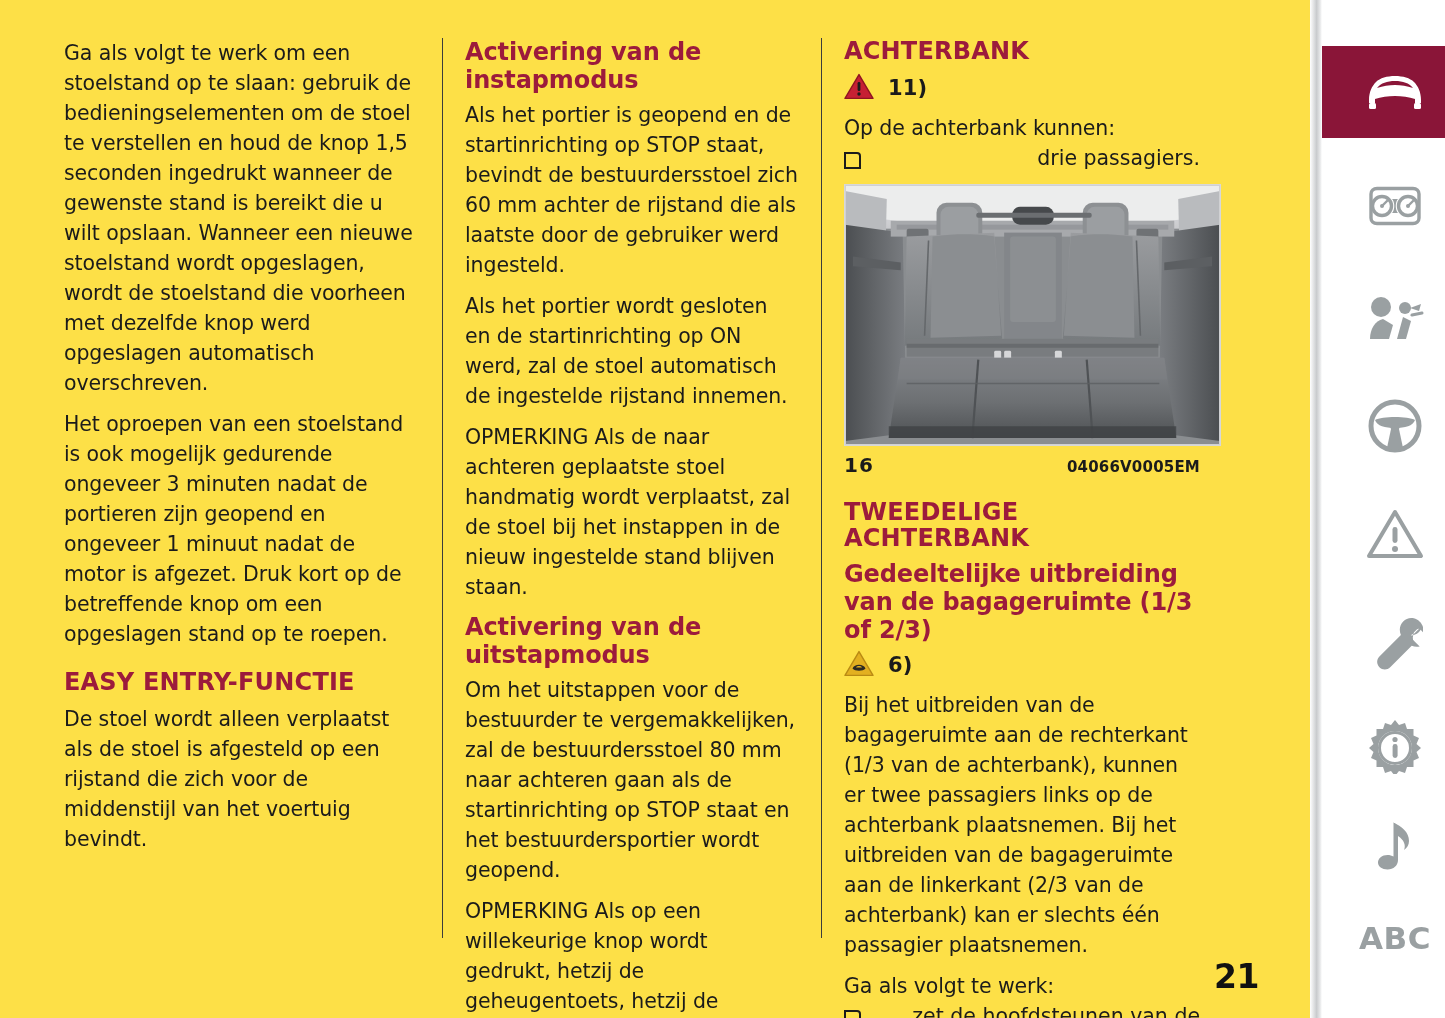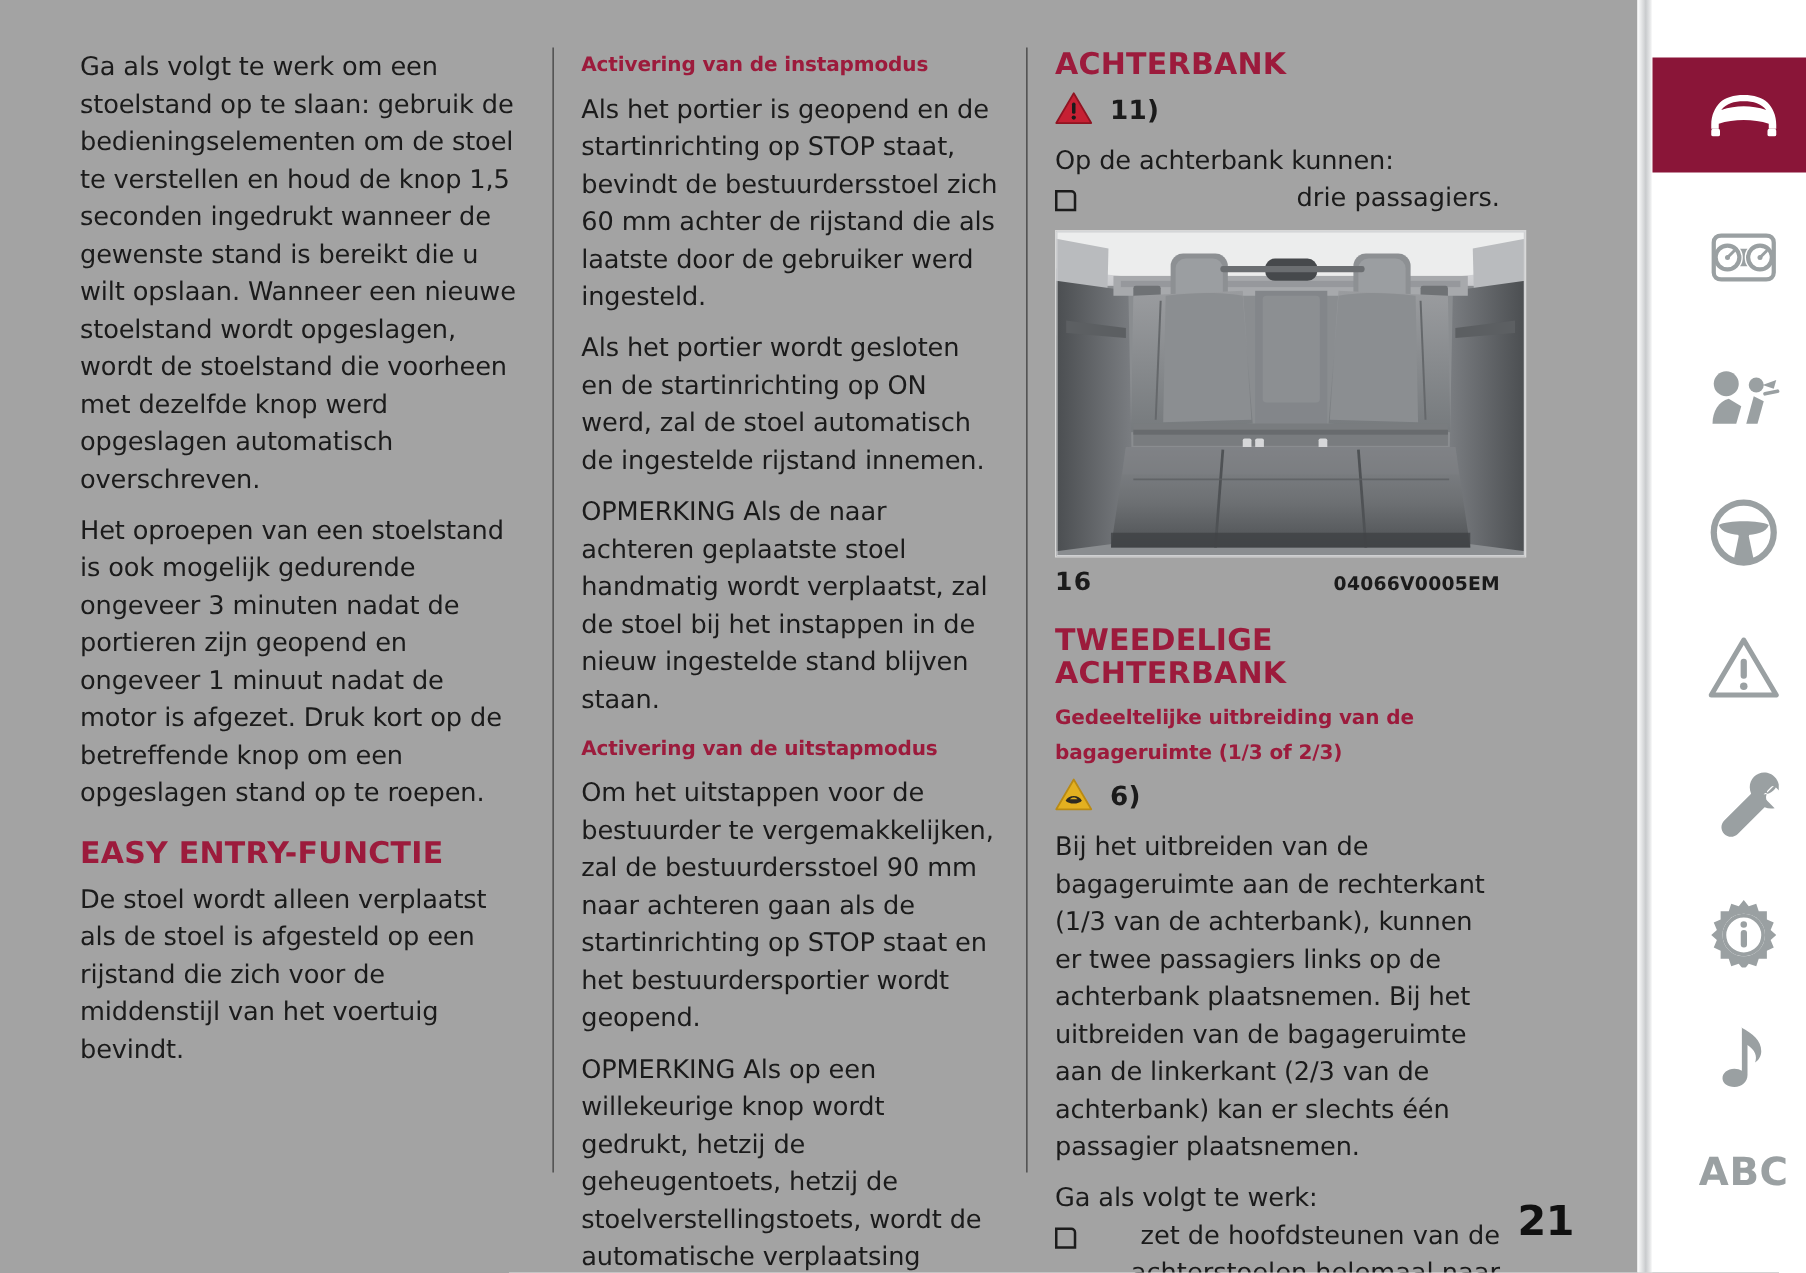--- a/index.html
+++ b/index.html
@@ -13,21 +13,21 @@
     font-family: "DejaVu Sans", "Liberation Sans", sans-serif;
     overflow: hidden;
     position: relative;
   }
 
   .page {
     position: absolute;
     left: 0; top: 0;
     width: 1445px;
     height: 1018px;
-    background: #a3a3a3;
+    background: #fde047;
   }
 
   
   .content {
     position: absolute;
     left: 64px;
     top: 38px;
     width: 1210px;
     height: 900px;
     display: flex;
@@ -68,21 +68,21 @@
     line-height: 26px;
     color: #9C1B3C;
     font-weight: 700;
     letter-spacing: 0.2px;
     text-transform: uppercase;
   }
   h2.section-head.first { margin-top: 0; }
 
   h3.sub-head {
     margin: 0 0 6px 0;
-    font-size: 16px;
+    font-size: 24px;
     line-height: 28px;
     color: #9C1B3C;
     font-weight: 700;
     letter-spacing: -0.1px;
   }
   h3.sub-head.spaced { }
 
   .bullet-line {
     display: flex;
     align-items: flex-start;
@@ -212,21 +212,21 @@
     </div>
 
     <div class="divider"></div>
 
     <div class="col col-2">
       <h3 class="sub-head">Activering van de instapmodus</h3>
       <p class="body">Als het portier is geopend en de startinrichting op STOP staat, bevindt de bestuurdersstoel zich 60 mm achter de rijstand die als laatste door de gebruiker werd ingesteld.</p>
       <p class="body">Als het portier wordt gesloten en de startinrichting op ON werd, zal de stoel automatisch de ingestelde rijstand innemen.</p>
       <p class="body">OPMERKING Als de naar achteren geplaatste stoel handmatig wordt verplaatst, zal de stoel bij het instappen in de nieuw ingestelde stand blijven staan.</p>
       <h3 class="sub-head spaced">Activering van de uitstapmodus</h3>
-      <p class="body">Om het uitstappen voor de bestuurder te vergemakkelijken, zal de bestuurdersstoel 90 mm naar achteren gaan als de startinrichting op STOP staat en het bestuurdersportier wordt geopend.</p>
+      <p class="body">Om het uitstappen voor de bestuurder te vergemakkelijken, zal de bestuurdersstoel 80 mm naar achteren gaan als de startinrichting op STOP staat en het bestuurdersportier wordt geopend.</p>
       <p class="body">OPMERKING Als op een willekeurige knop wordt gedrukt, hetzij de geheugentoets, hetzij de stoelverstellingstoets, wordt de automatische verplaatsing onmiddellijk onderbroken (paniekknop). Om de onderbroken functie te voltooien, moet die opnieuw worden uitgevoerd.</p>
     </div>
 
     <div class="divider"></div>
 
     <div class="col col-3">
       <h2 class="section-head first">ACHTERBANK</h2>
 
       <div class="warn-row">
         <span>

